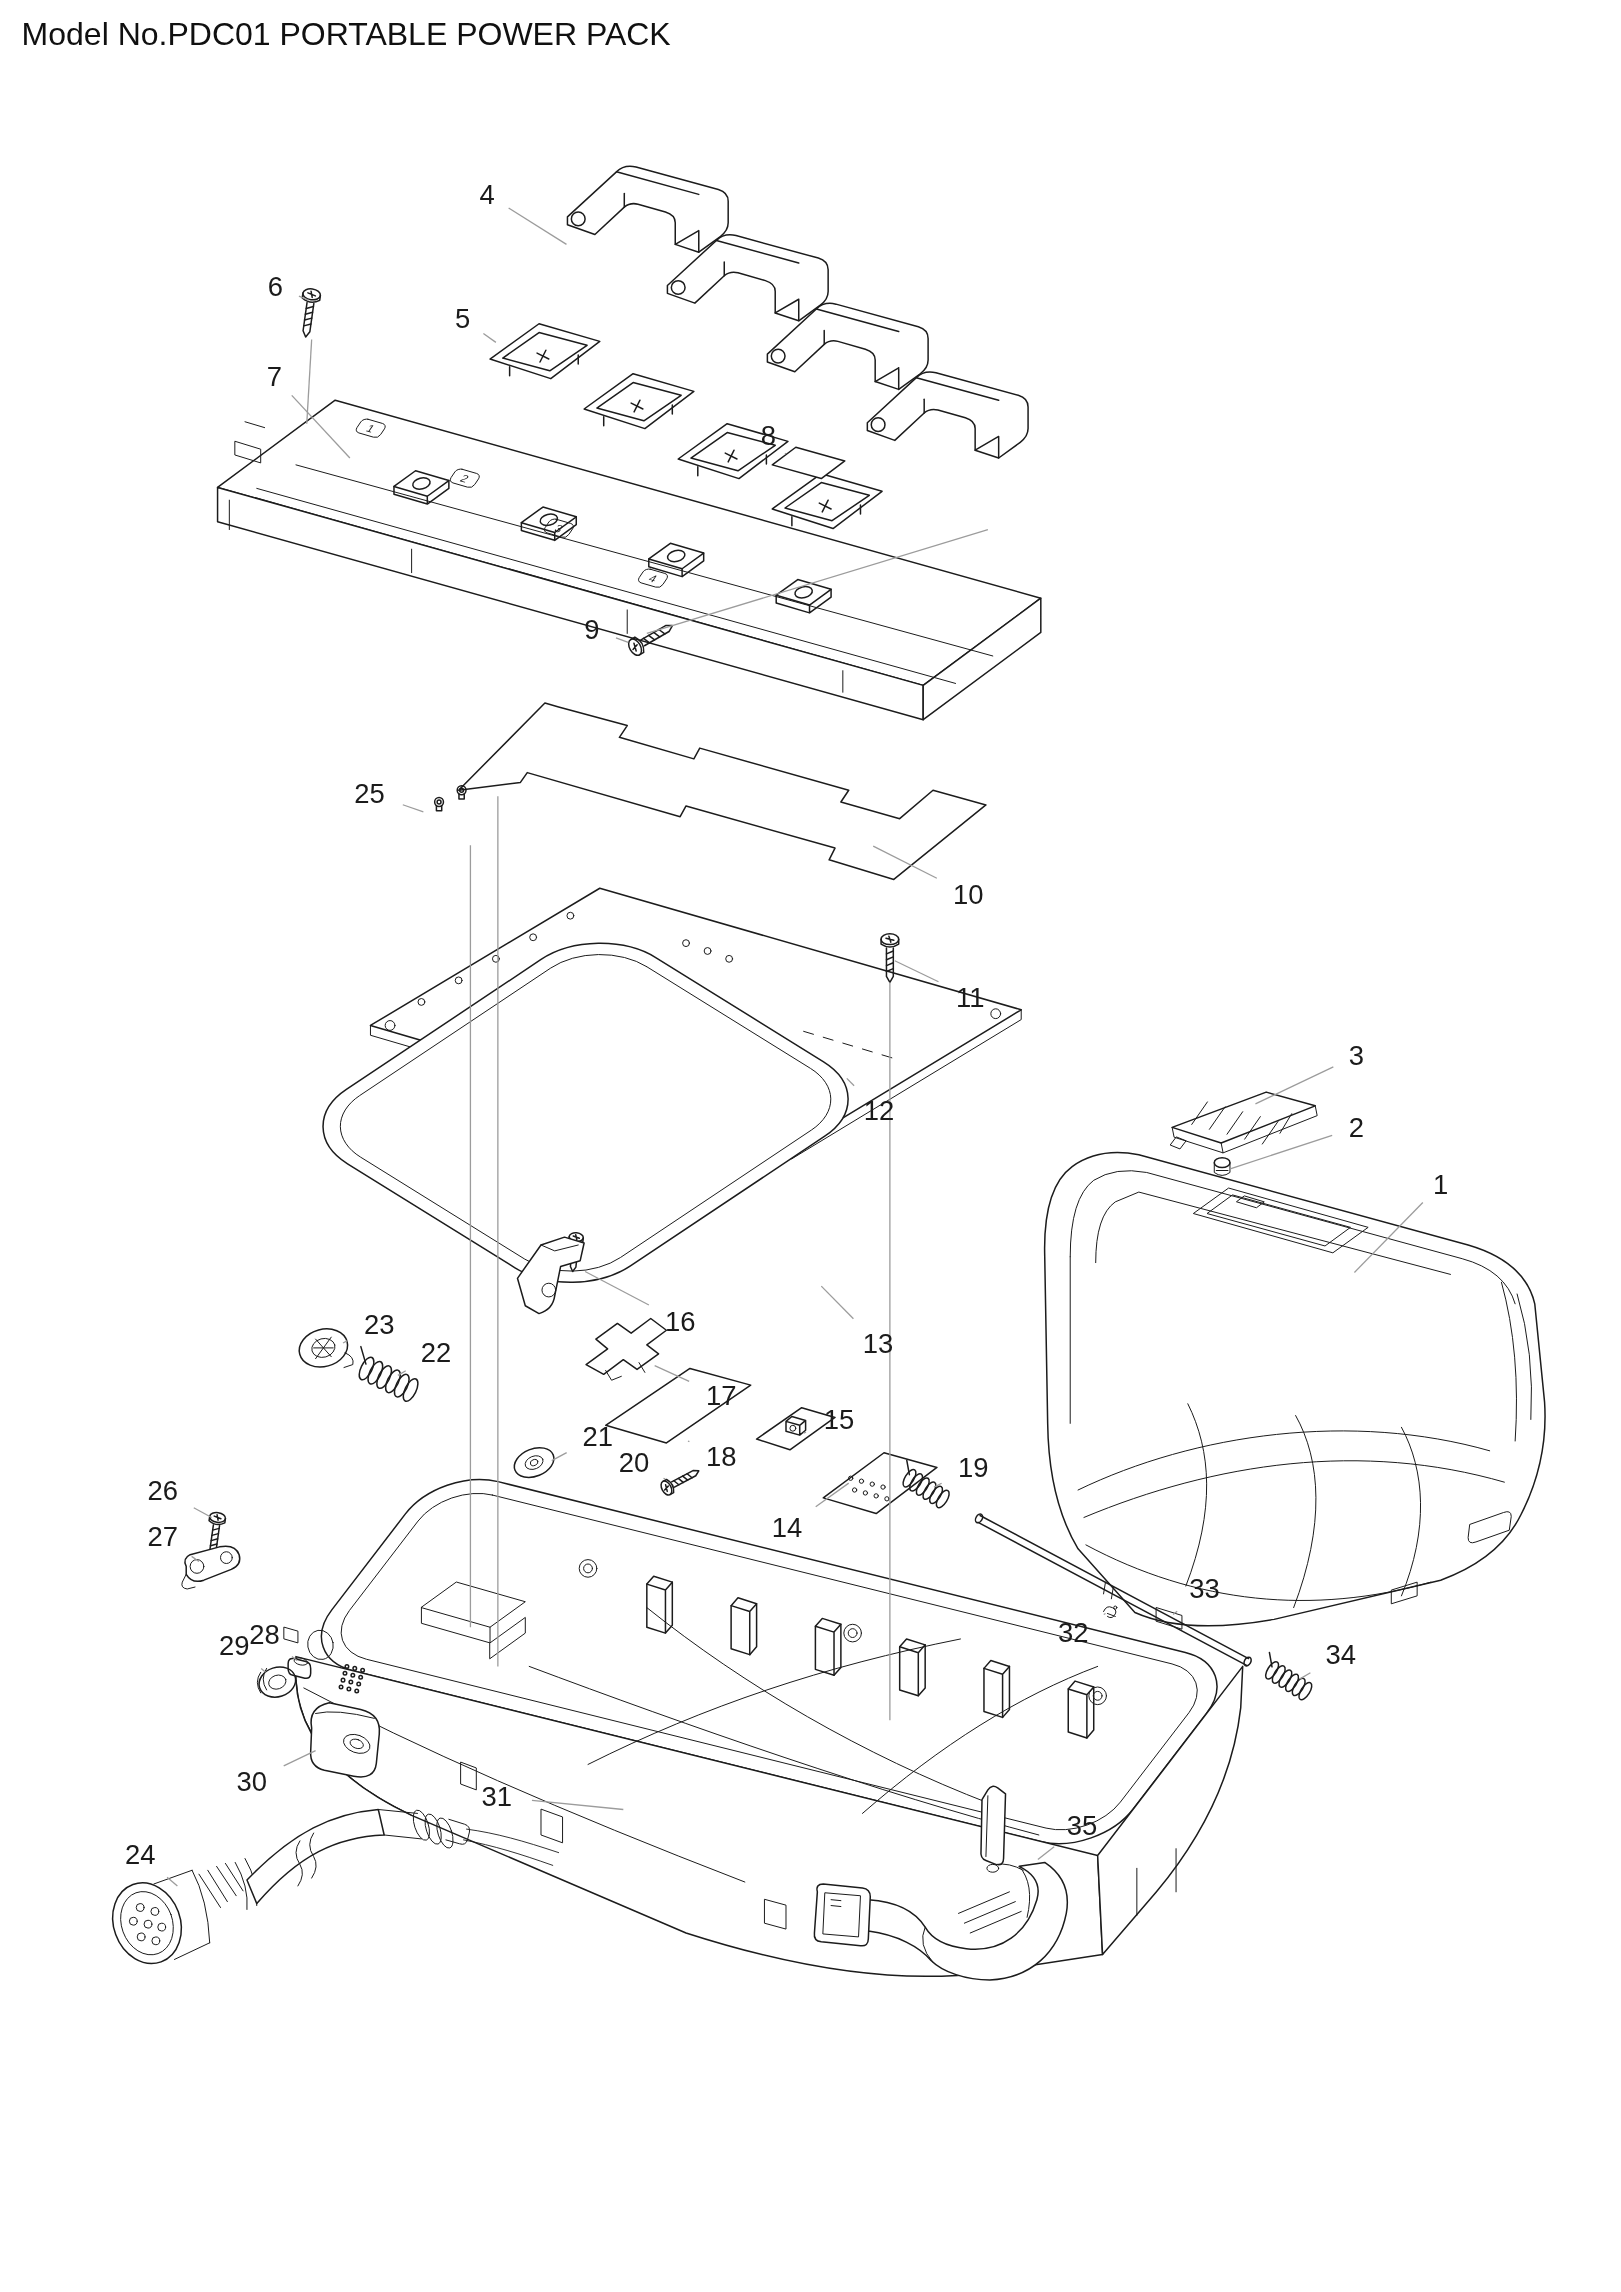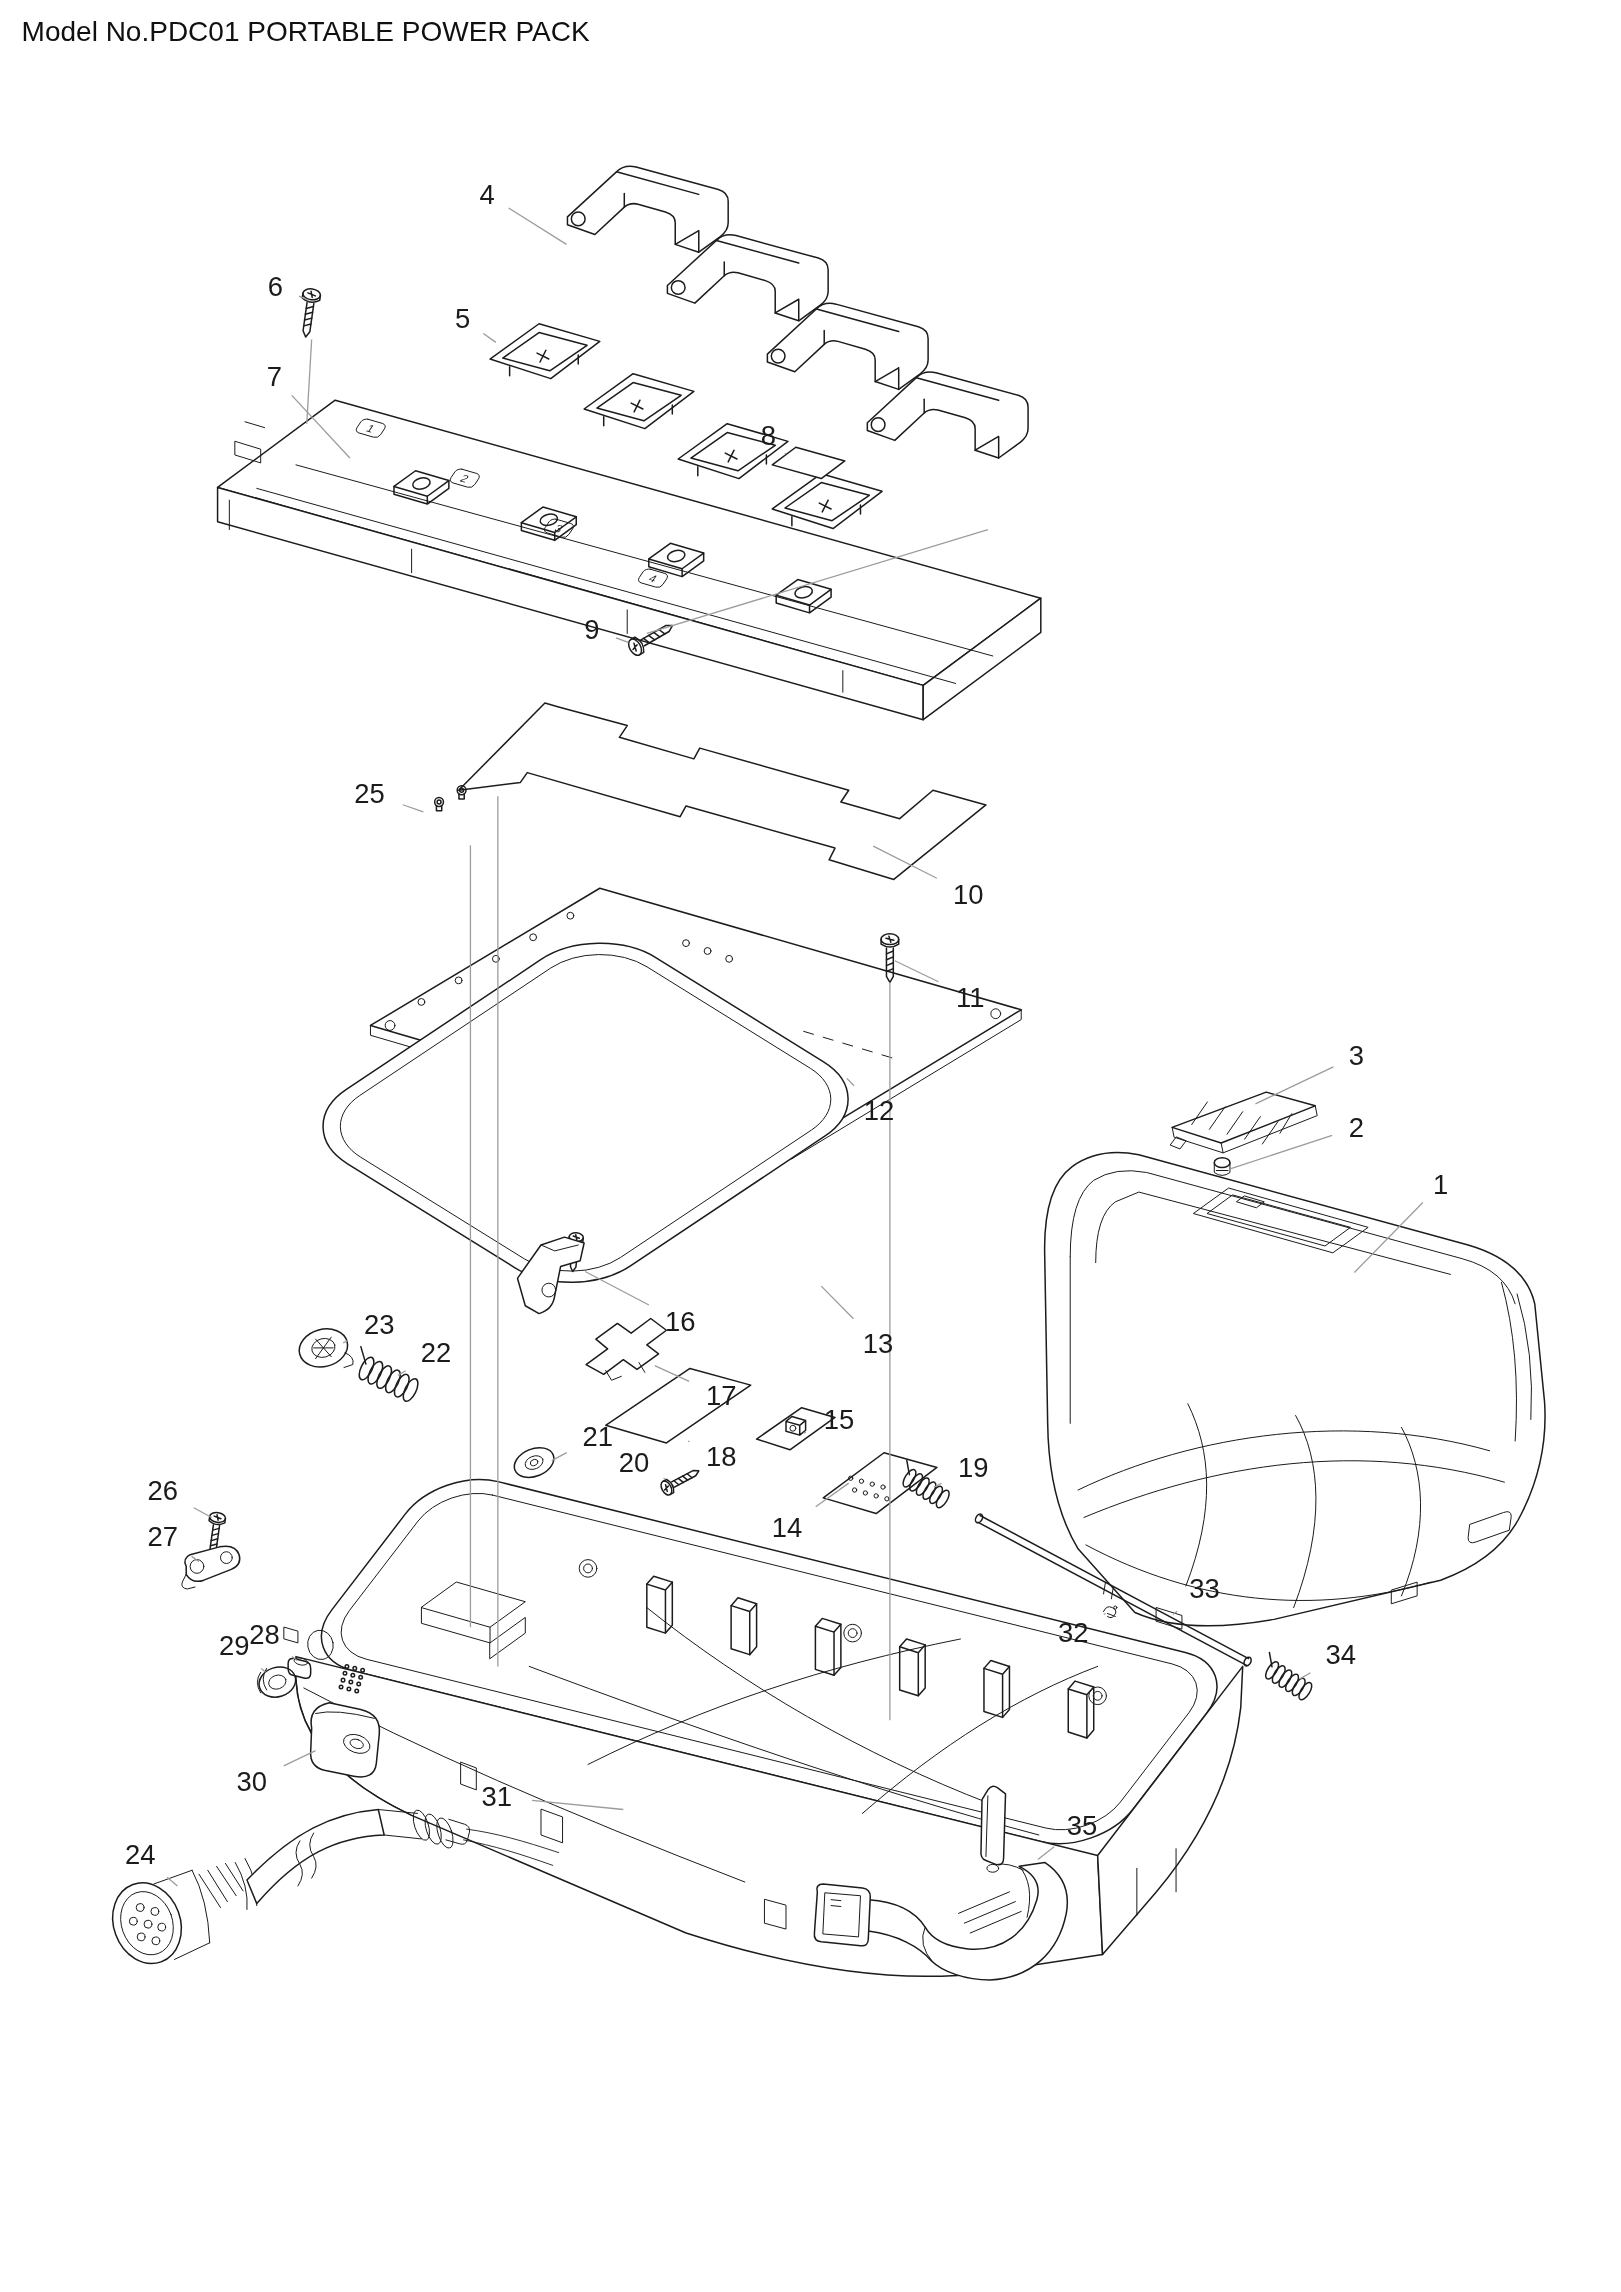--- a/index.html
+++ b/index.html
@@ -1,18 +1,18 @@
 <!DOCTYPE html>
 <html style="--line: #1c1c1c; --leader: #9c9c9c;"><head>
 <meta charset="utf-8">
 <style>
   html,body{margin:0;padding:0;background:#fff;}
   .page{position:relative;width:1621px;height:2293px;background:#ffffff;overflow:hidden;
         font-family:"Liberation Sans",sans-serif;}
-  .title{position:absolute;left:21.6px;top:15.7px;font-size:28px;color:#101010;
+  .title{position:absolute;left:21.6px;top:15.7px;font-size:32px;color:#101010;
          font-family:"Liberation Sans",sans-serif;white-space:nowrap;}
   svg{position:absolute;left:0;top:0;}
   svg *{vector-effect:non-scaling-stroke;}
   .art{fill:none;stroke:var(--line,#1c1c1c);stroke-width:1.5;stroke-linejoin:round;stroke-linecap:round;}
   .art .fill{fill:#ffffff;}
   .art .thin{stroke-width:1;}
   .art .hair{stroke-width:0.9;}
   .leader{stroke:var(--leader,#9c9c9c);stroke-width:1.3;}
   .part-num{font-family:"Liberation Sans",sans-serif;font-size:28px;fill:#1b1b1b;stroke:none;}
   .mark-digit{font-family:"Liberation Sans",sans-serif;font-size:12px;fill:#1b1b1b;stroke:none;text-anchor:middle;}

